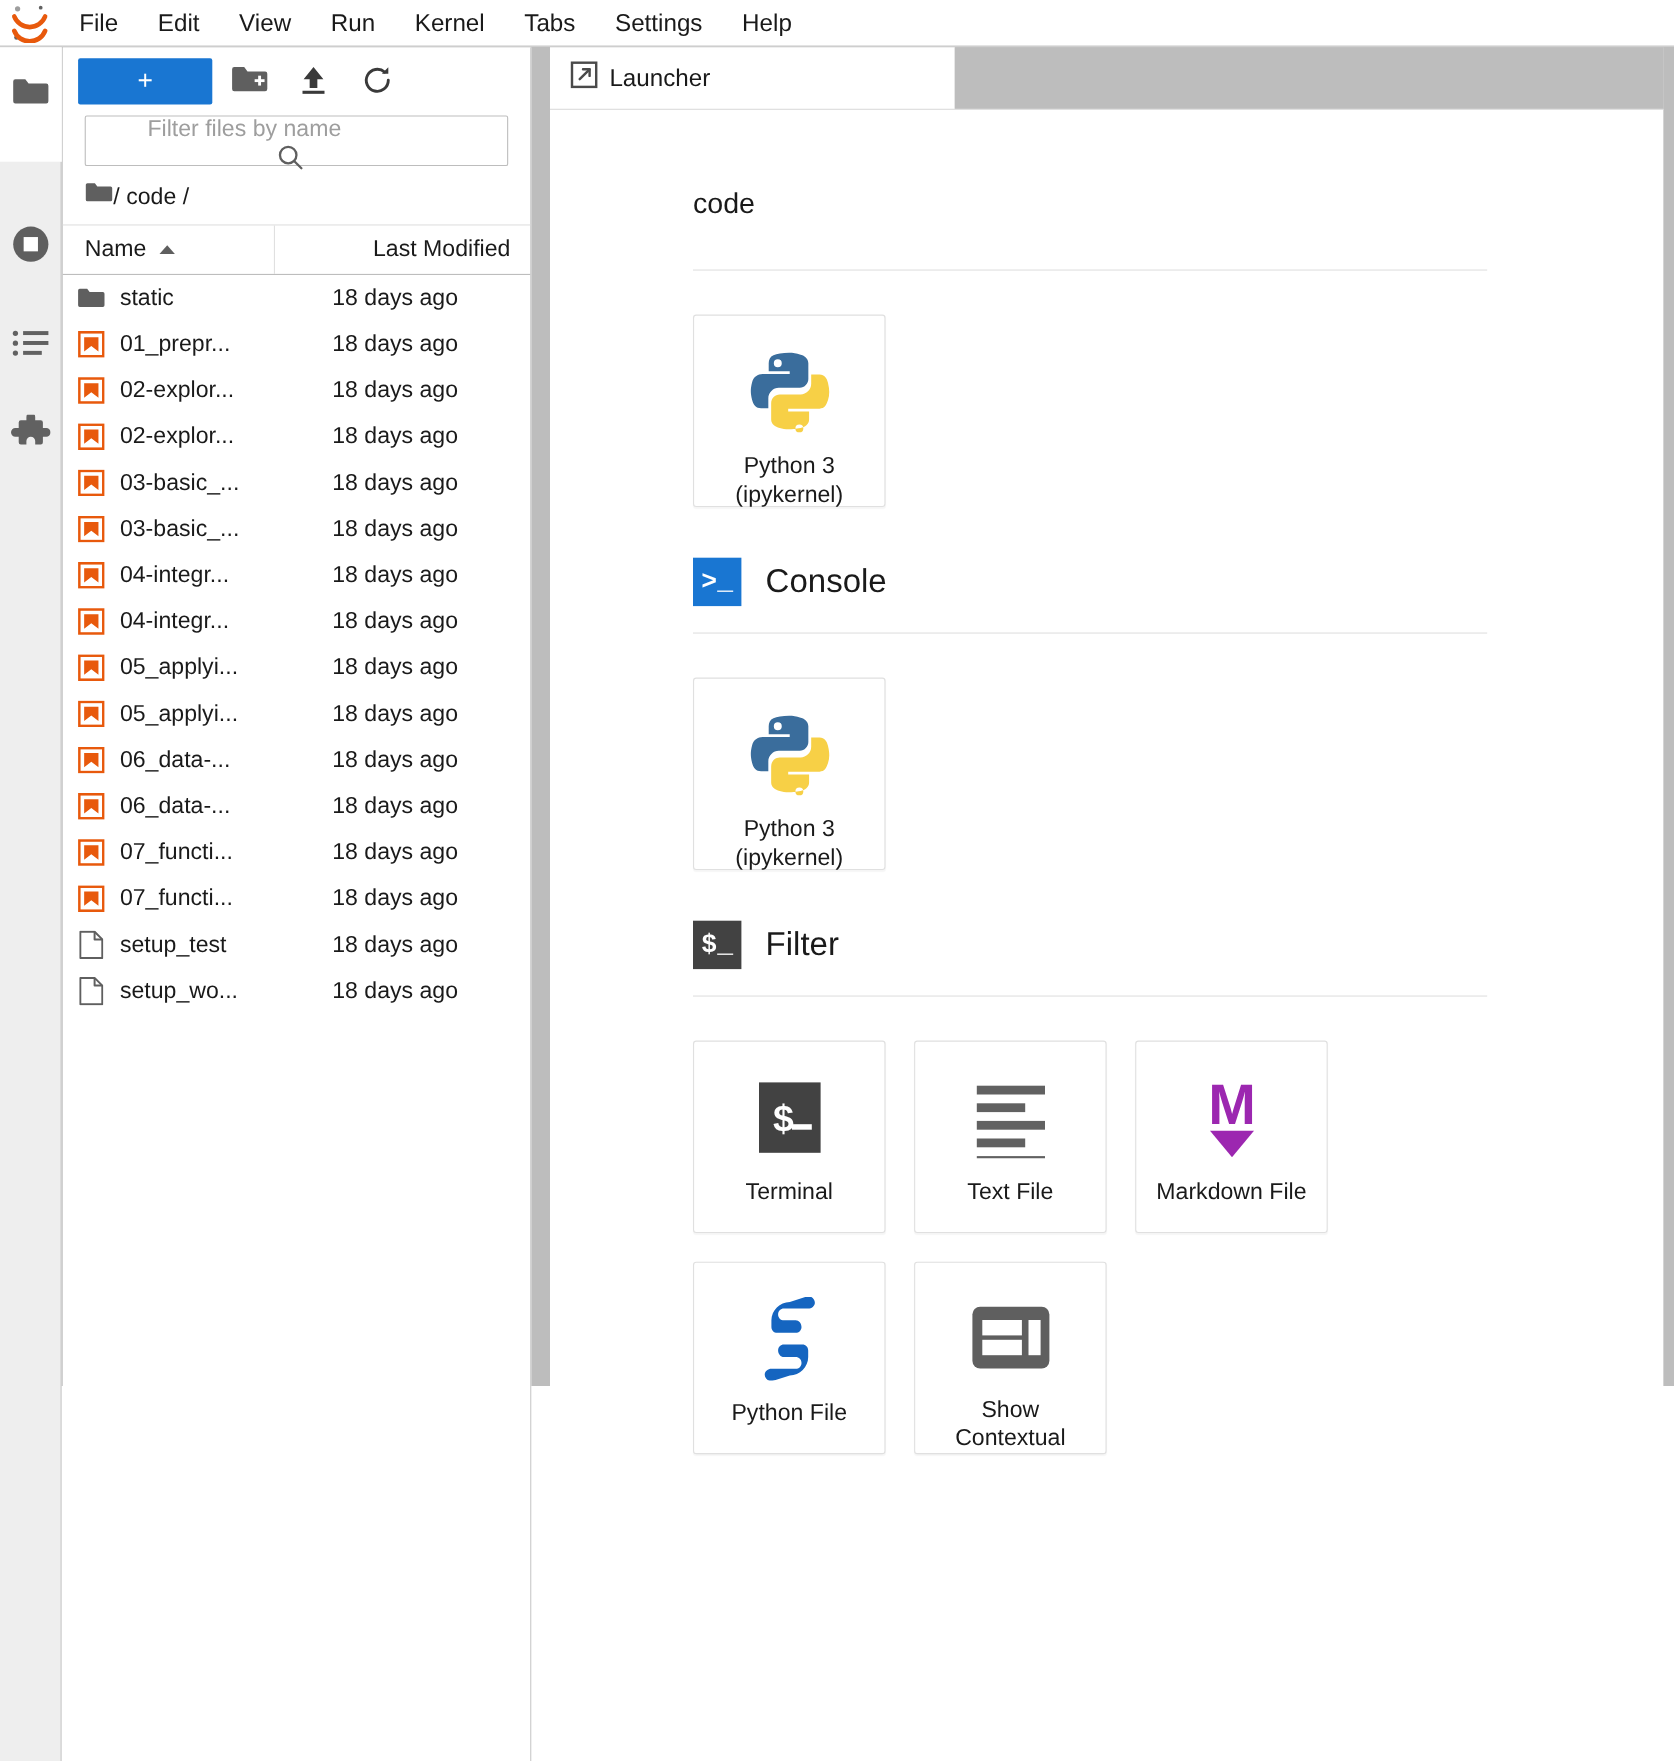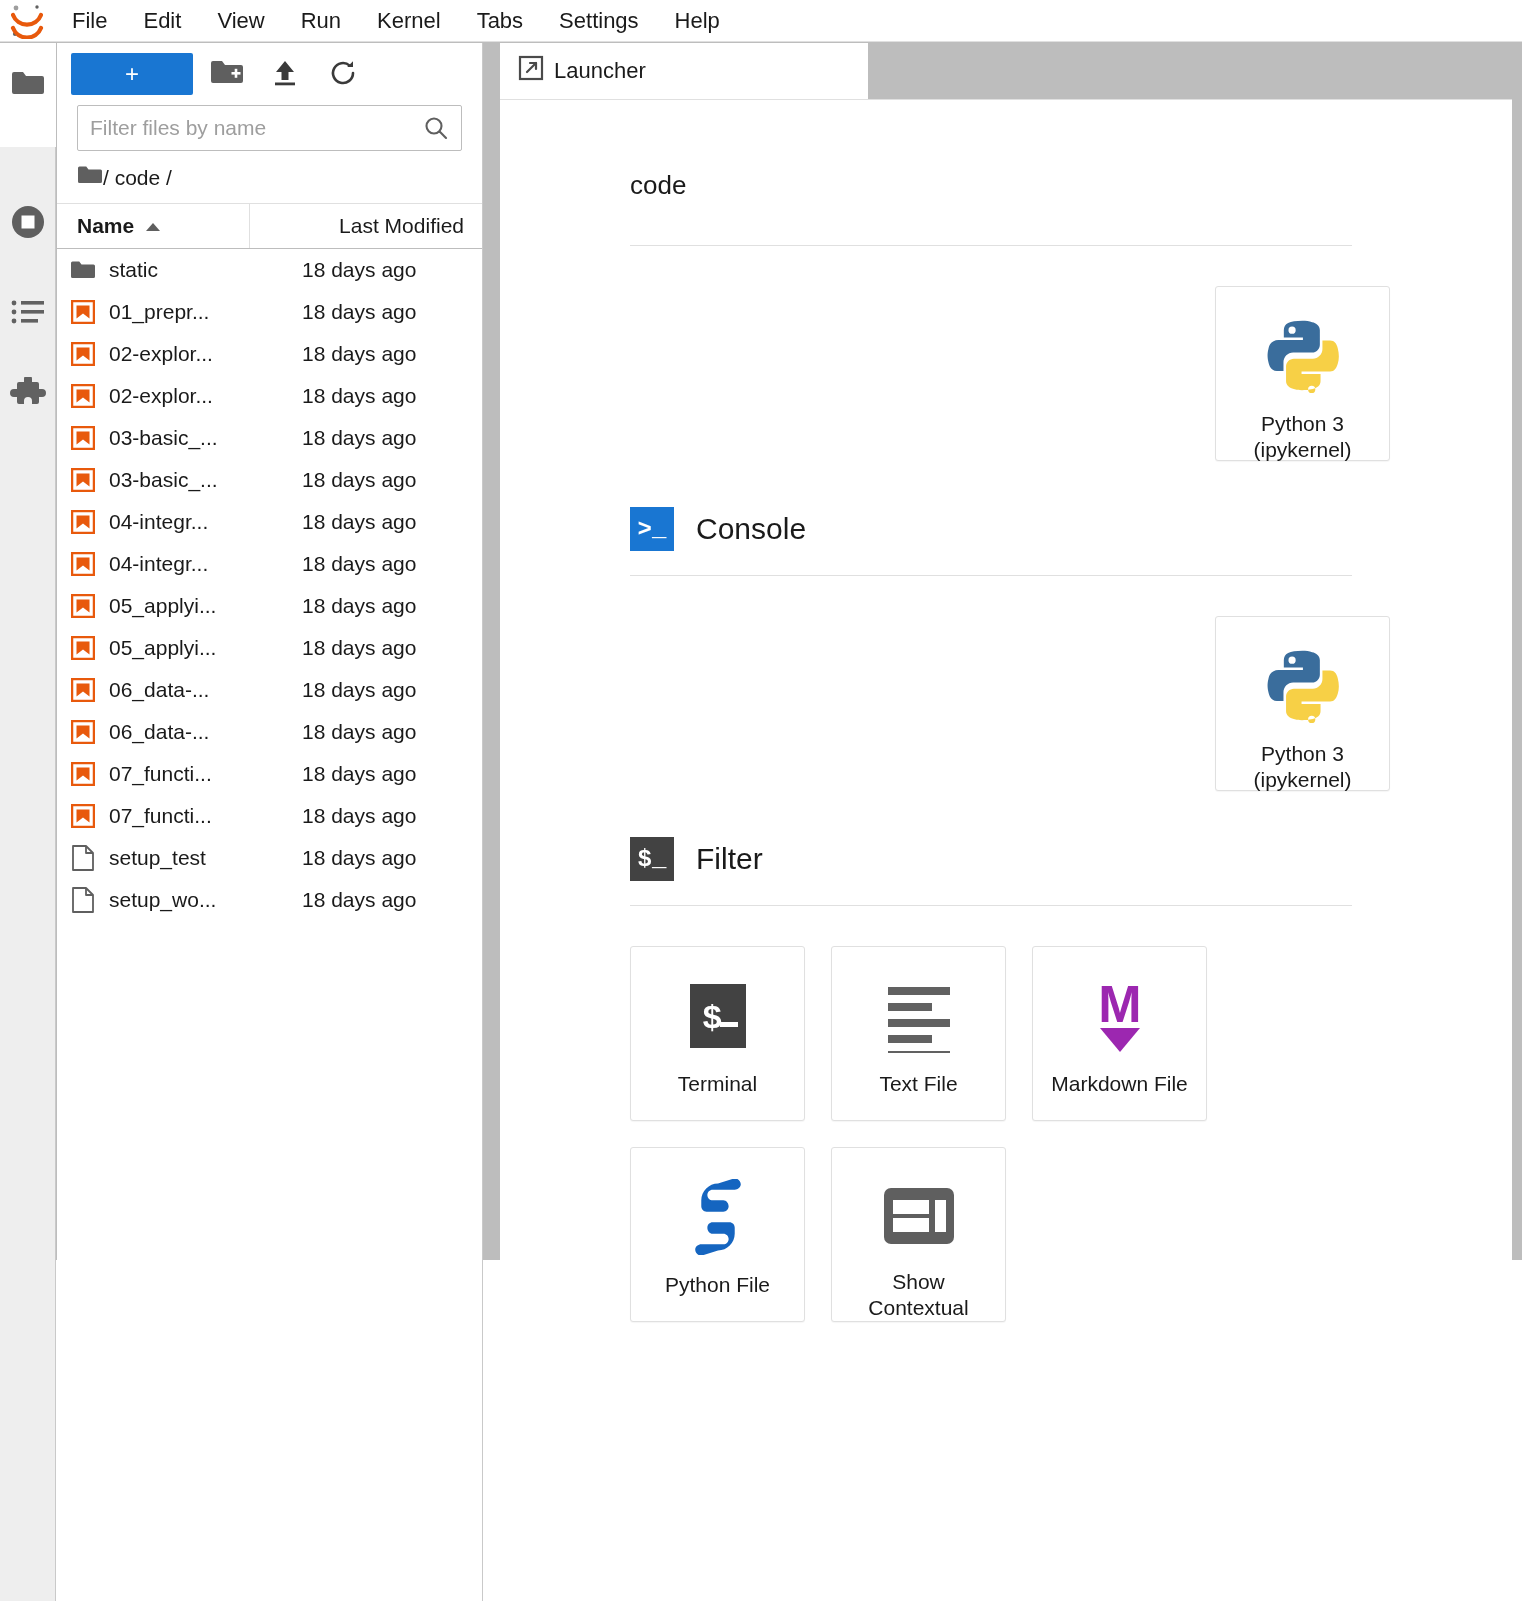--- a/index.html
+++ b/index.html
@@ -51,42 +51,42 @@
     color: #fff; font-size: 24px; line-height: 1; cursor: pointer;
     display: flex; align-items: center; justify-content: center;
   }
   .tb-btn {
     width: 48px; height: 42px; background: transparent; border: none; cursor: pointer;
     display: flex; align-items: center; justify-content: center;
   }
   .filter-row { padding: 0 20px; }
   .filter-box {
     position: relative; height: 46px; border: 1px solid #bdbdbd; border-radius: 2px;
-    display: flex; align-items: center; background: #fff;
+    display: flex; align-items: center; background: #fff; flex-direction: column;
   }
   .filter-box input {
     flex: 1; border: none; outline: none; font-size: 21px; color: #333;
     padding: 0 12px; font-family: "Liberation Sans", sans-serif; background: transparent;
   }
   .filter-box input::placeholder { color: #9e9e9e; }
   .filter-search-icon { padding-right: 12px; display: flex; align-items: center; }
 
   .breadcrumb {
     display: flex; align-items: center; gap: 0;
     padding: 14px 20px 12px 20px; font-size: 21px; color: #1a1a1a;
   }
 
   .listheader {
     display: flex; align-items: center; height: 46px;
     border-top: 1px solid #e0e0e0; border-bottom: 1px solid #bdbdbd;
     font-size: 21px;
   }
   .lh-name {
     flex: 0 0 193px; display: flex; align-items: center; gap: 10px;
-    padding-left: 20px; font-weight: bold; color: #1a1a1a;
+    padding-left: 20px; font-weight: normal; color: #1a1a1a;
     border-right: 1px solid #e0e0e0; height: 100%;
   }
   .lh-mod {
     flex: 1; text-align: right; padding-right: 18px; color: #1a1a1a;
   }
 
   .filelist { }
   .filerow {
     display: flex; align-items: center; height: 42px; cursor: pointer;
     font-size: 21px; color: #1a1a1a;
@@ -136,21 +136,21 @@
     line-height: 26px; white-space: pre-line;
   }
 
   
   .sq-icon {
     width: 44px; height: 44px; display: flex; align-items: center; justify-content: center;
     font-family: "Liberation Mono", monospace; font-weight: bold; color: #fff;
   }
   .sq-console { background: #1976d2; font-size: 24px; }
   .sq-other { background: #424242; font-size: 24px; }
-  .mb-gap { margin-bottom: 46px; justify-content: flex-end; }
+  .mb-gap { margin-bottom: 46px; }
 </style>
 </head>
 <body>
 
 <div id="app">
 
   <div class="menubar">
     <div class="jupyter-logo">
       <svg width="40" height="36" viewBox="0 0 40 36">
         <circle cx="9" cy="5" r="2.4" fill="#9e9e9e"></circle>

